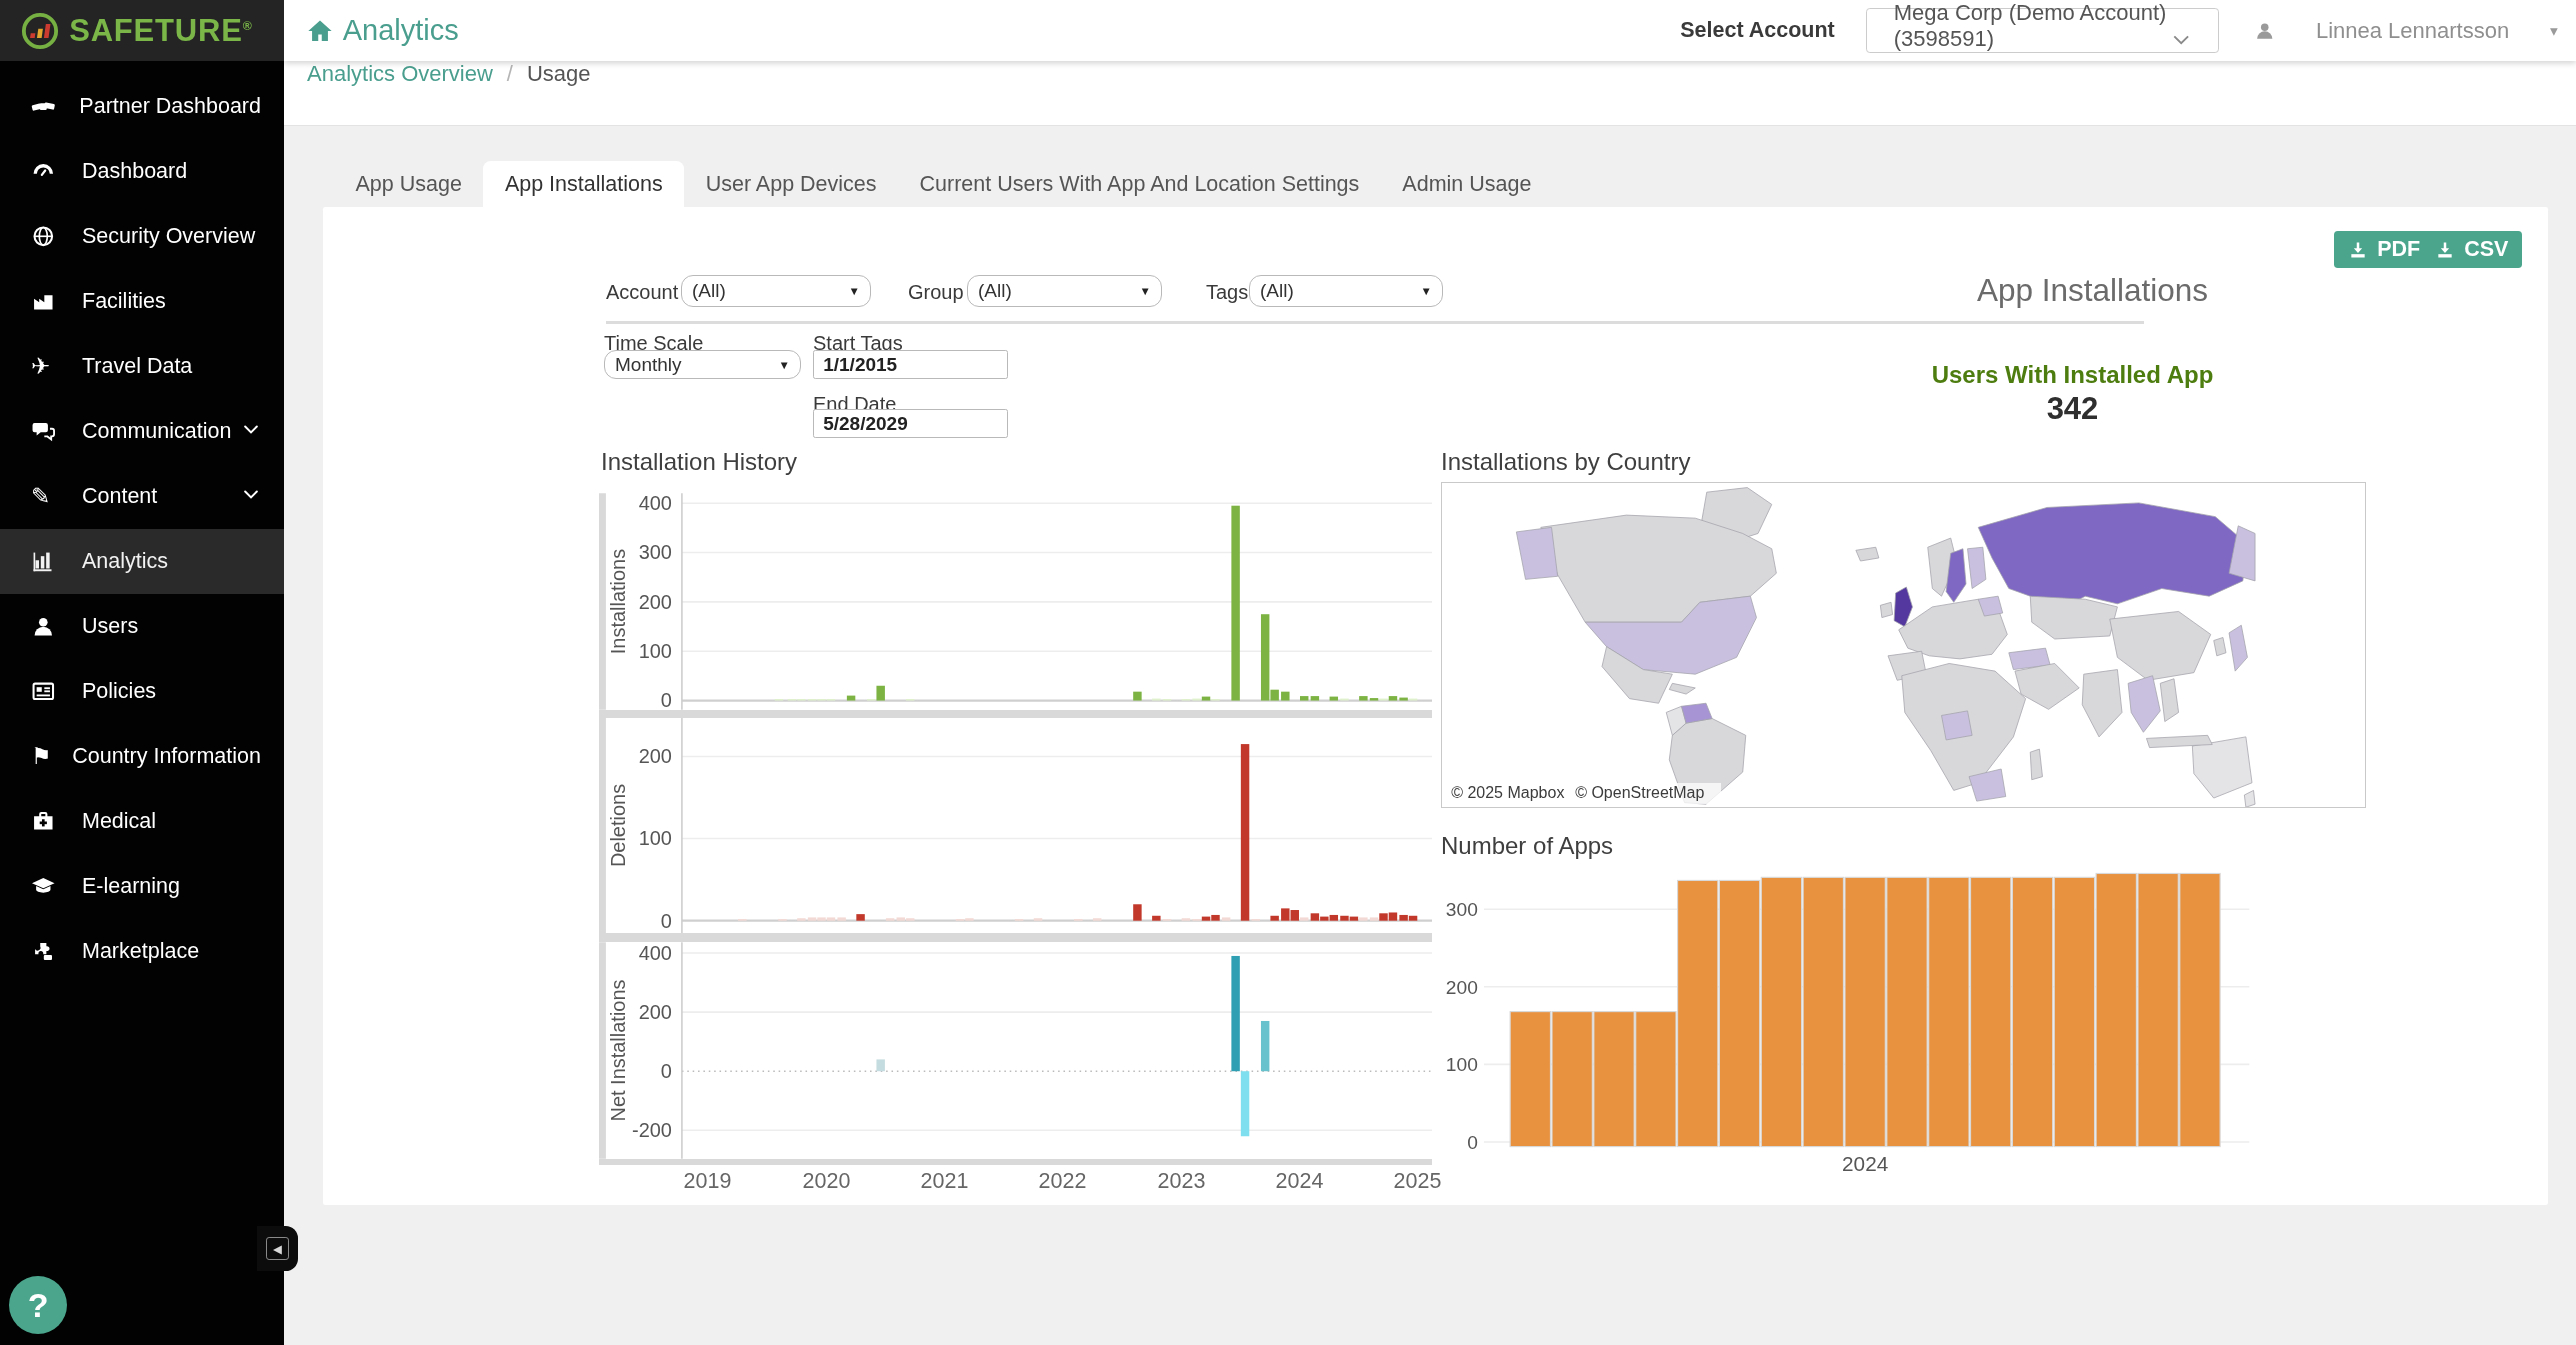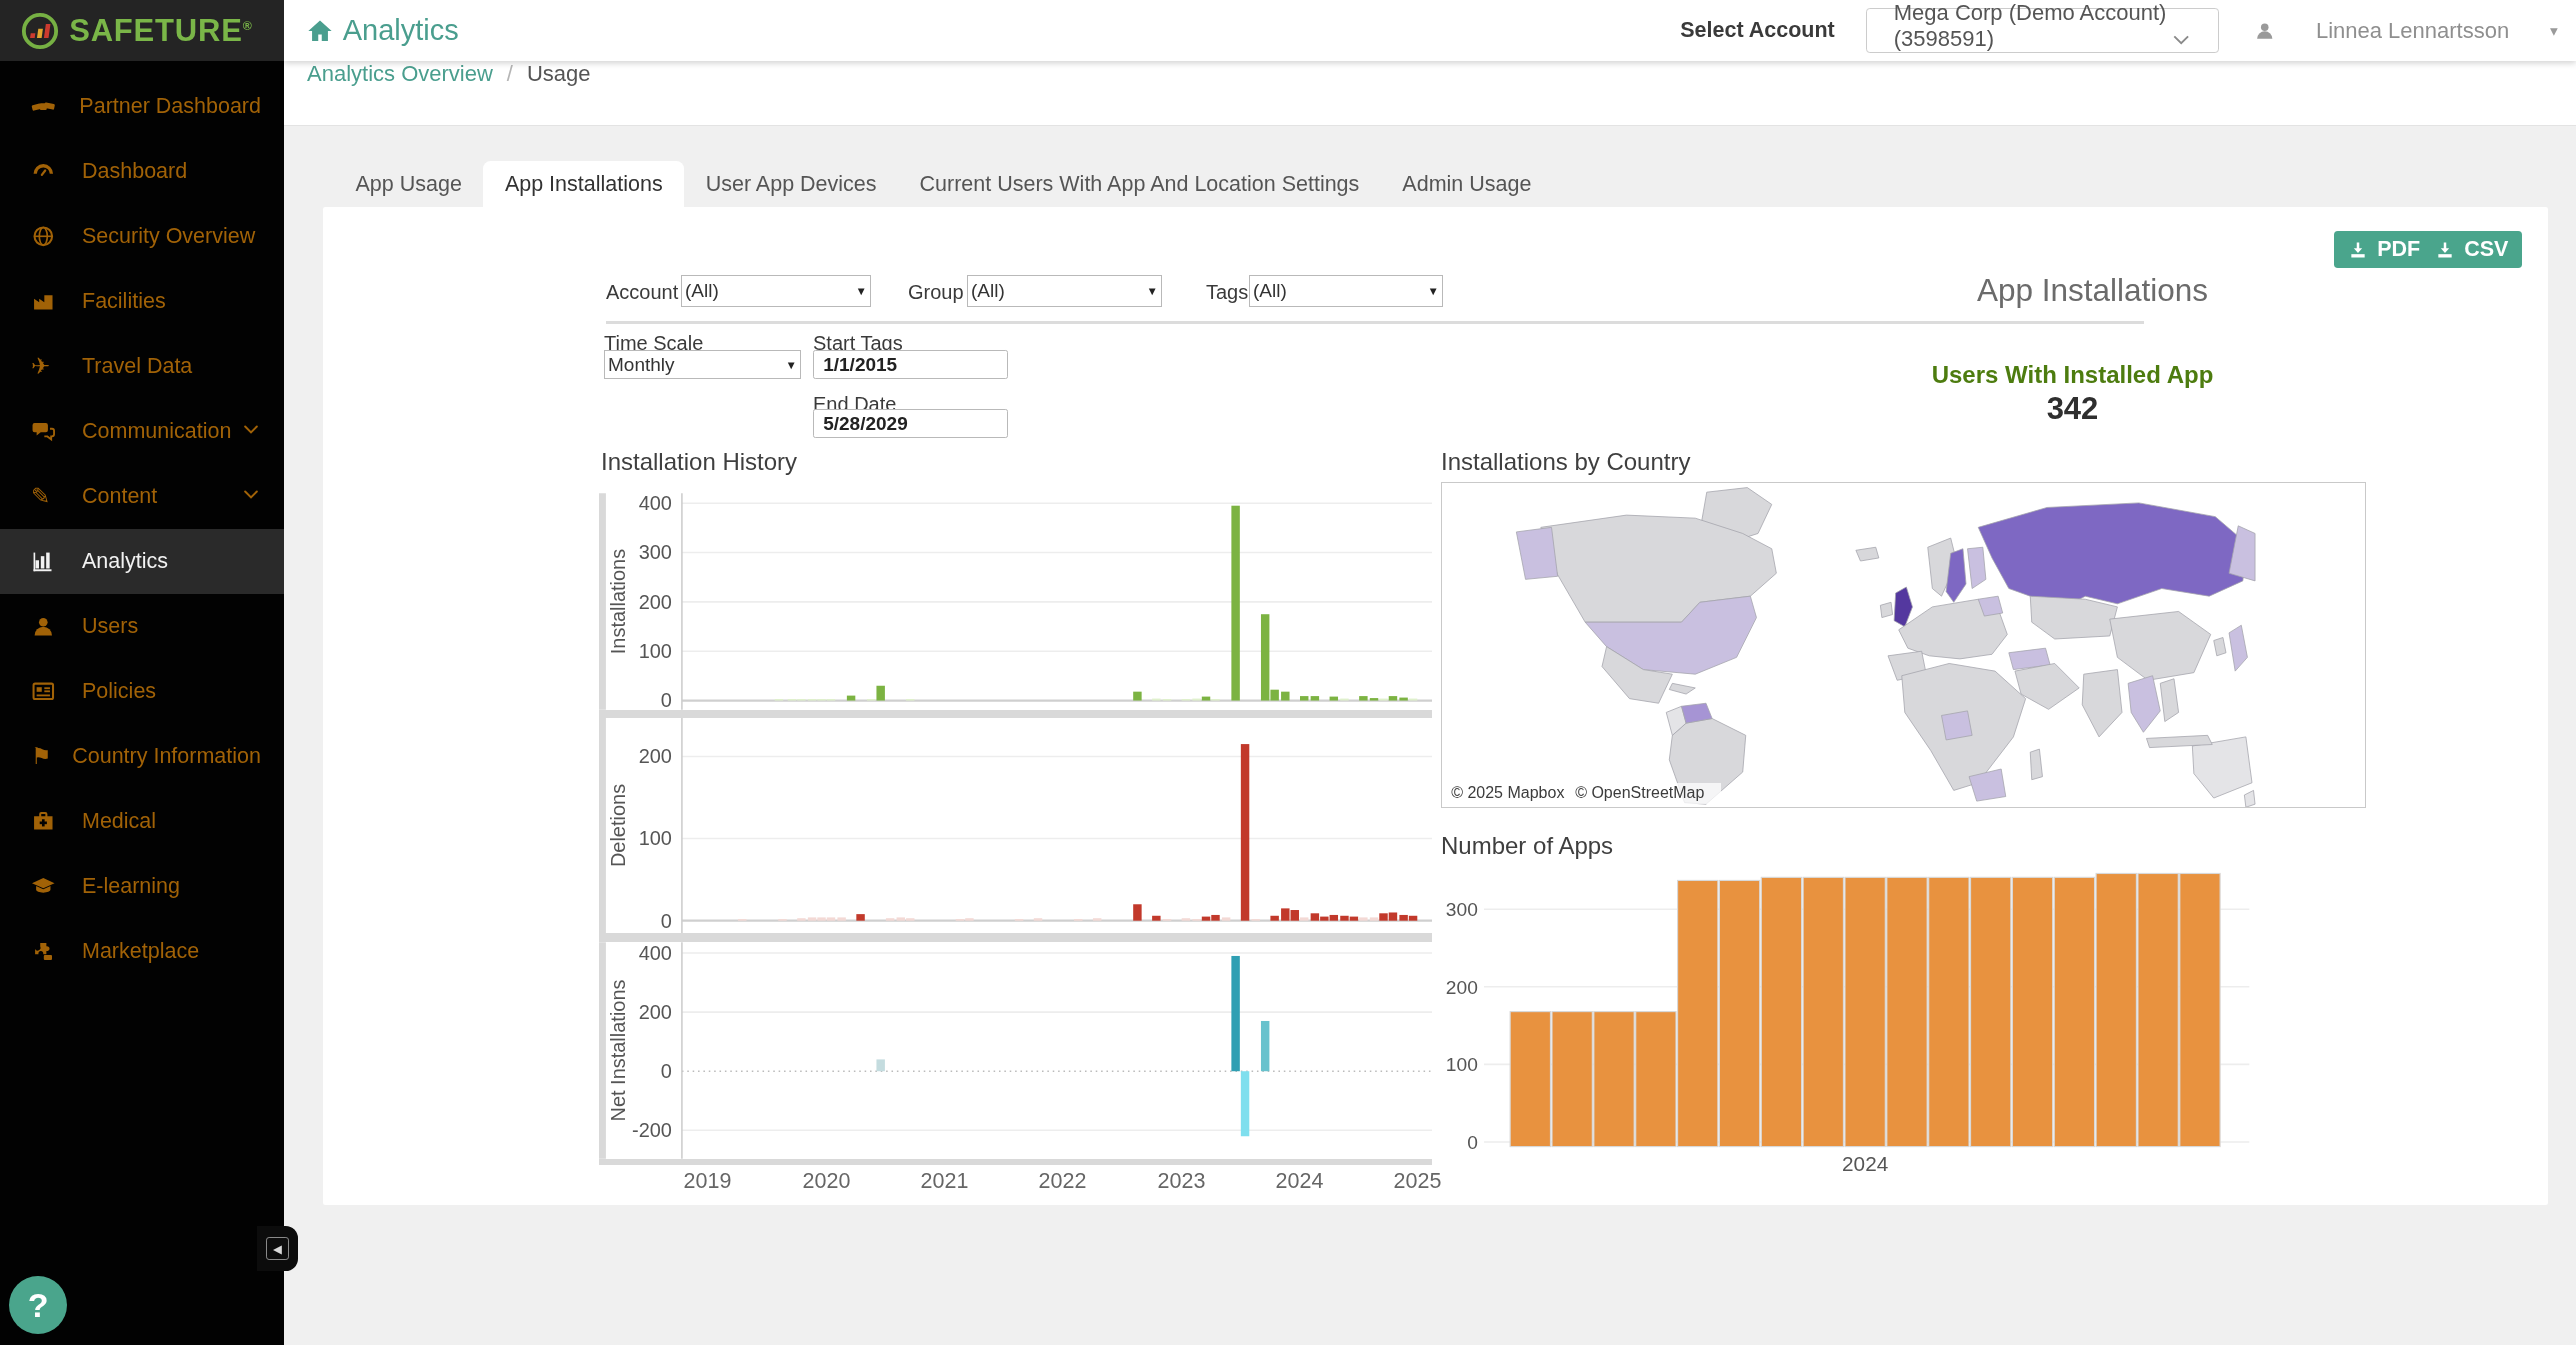--- a/index.html
+++ b/index.html
@@ -6,21 +6,21 @@
   html,body { width:2576px; height:1346px; overflow:hidden; background:#f0f0f0;
               font-family:"Liberation Sans", sans-serif; color:#333; }
 
   
   .sidebar { position:absolute; left:0; top:0; width:284px; height:1346px; background:#020202; z-index:30; }
   .logo-head { height:61px; background:#242424; display:flex; align-items:center; padding-left:20px; }
   .logo-ring { width:40px; height:40px; flex:0 0 auto; }
   .logo-text { color:#7ab648; font-size:31px; font-weight:bold; letter-spacing:0.8px; margin-left:9.2px; }
   .logo-reg { color:#7ab648; font-size:12.3px; vertical-align:super; }
   .side-nav { position:absolute; top:74px; left:0; right:0; }
-  .side-item { height:65px; display:flex; align-items:center; padding:0 23px 0 31px; color:#a16207; font-size:21.5px; cursor:pointer; }
+  .side-item { height:65px; display:flex; align-items:center; padding:0 23px 0 31px; color:#ffffff; font-size:21.5px; cursor:pointer; }
   .side-item .s-ico { width:34px; height:26px; display:flex; align-items:center; justify-content:flex-start; }
   .side-item .s-ico svg { width:24.6px; height:24.6px; }
   .side-item .tg { font-size:23px; line-height:23px; }
   .side-item .s-label { margin-left:17px; white-space:nowrap; }
   .side-item .s-chev { margin-left:auto; }
   .side-item .s-chev svg { width:20px; height:20px; }
   .side-item.active { background:#2a2a2a; color:#f2f2f2; }
   .collapse-tab { position:absolute; left:257px; top:1226px; width:41px; height:45px; background:#0c0c0c;
                   border-radius:0 12.3px 12.3px 0; display:flex; align-items:center; justify-content:center; cursor:pointer; }
   .collapse-box { width:23px; height:23px; border:1.5px solid #8a8a8a; border-radius:3.1px; color:#d8d8d8;
@@ -57,22 +57,22 @@
   .panel { position:absolute; left:323px; top:207px; width:2225px; height:998px; background:#fff; border-radius:2.3px; }
 
   .btn { position:absolute; top:24px; height:37px; background:#4aa58c; color:#fff; border:none; border-radius:3.8px;
          font-size:21.5px; font-weight:bold; font-family:inherit; display:flex; align-items:center; gap:9.2px;
          padding:0 14px; cursor:pointer; }
   .btn svg { width:20px; height:20px; }
   #btn-pdf { left:2011px; }
   #btn-csv { left:2098px; }
 
   .flt-label { position:absolute; font-size:20px; color:#3a3a3a; white-space:nowrap; }
-  .sel { position:absolute; height:32px; border:1.5px solid #b9b9b9; border-radius:0; background:#fff;
-         display:flex; align-items:center; padding:0 3px; font-size:19px; color:#333; cursor:pointer; }
+  .sel { position:absolute; height:32px; border:1.5px solid #b9b9b9; border-radius:12px; background:#fff;
+         display:flex; align-items:center; padding:0 10px; font-size:19px; color:#333; cursor:pointer; }
   .sel .arrow { margin-left:auto; font-size:11.5px; color:#222; }
   .inp { position:absolute; height:29px; border:1.5px solid #b9b9b9; border-radius:2.3px; background:#fff;
          display:flex; align-items:center; padding:0 9.2px; font-size:19px; color:#222;font-weight:bold; }
   .hr-line { position:absolute; left:283px; top:114px; width:1538px; height:3.1px; background:#dcdcdc; }
 
   .sum-title { position:absolute; left:1616px; top:65px; width:307px; text-align:center; font-size:31.5px; color:#6b6b6b; }
   .metric { position:absolute; left:1596px; top:154px; width:307px; text-align:center; }
   .metric .m-label { font-size:24px; font-weight:bold; color:#4d7c0f; }
   .metric .m-value { font-size:31px; font-weight:bold; color:#2f2f2f; margin-top:1.5px; }
 

